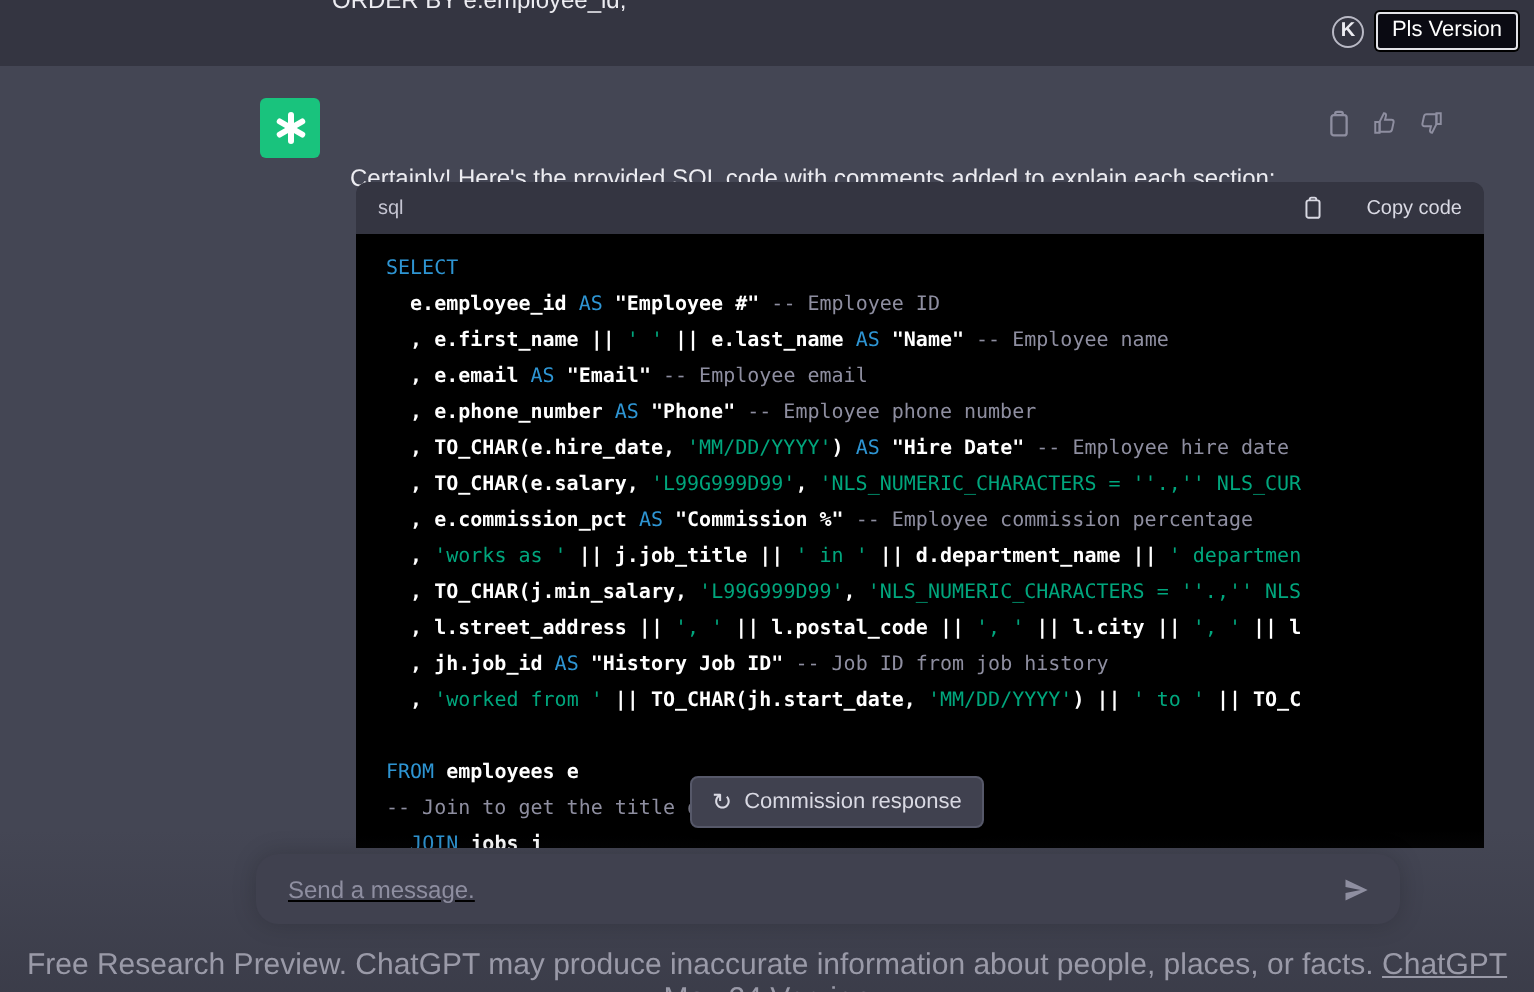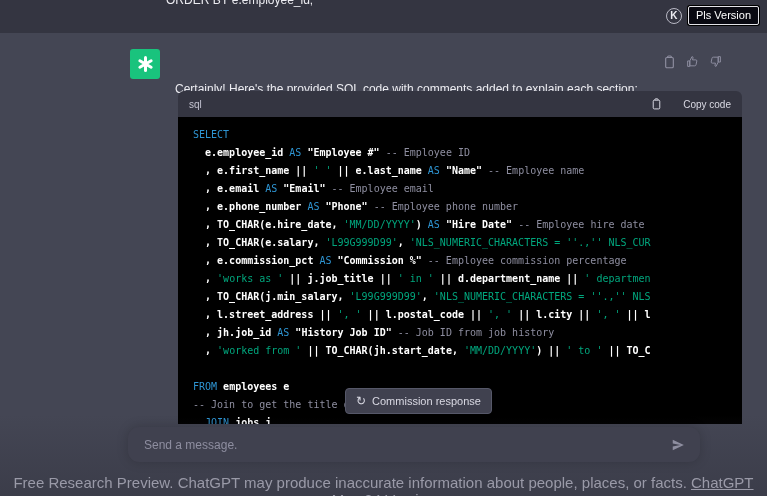--- a/index.html
+++ b/index.html
@@ -48,21 +48,21 @@
     display:flex; align-items:center; gap:6px; font-size:11px; color:#d9d9e3; cursor:pointer; z-index:5; }
   .regen-icon { font-size:12px; color:#d9d9e3; }
 
   
   .bottom-fade { position:absolute; left:0; right:0; top:415px; bottom:0;
     background:linear-gradient(rgba(52,53,65,0), rgba(52,53,65,.55)); pointer-events:none; z-index:4; }
 
   
   .composer { position:absolute; left:128px; top:427px; width:572px; height:35px; z-index:6;
     background:#40414f; border-radius:11px; box-shadow:0 0 12px rgba(0,0,0,.18);
-    display:flex; align-items:center; padding:0 12px 0 16px; }
+    display:flex; align-items:center; padding:0 12px 0 16px;text-decoration:underline; }
   .composer-input { flex:1; background:transparent; border:none; outline:none;
     font-family:"Liberation Sans", sans-serif; font-size:12px; color:#ececf1; }
   .composer-input::placeholder { color:#8e8ea0; }
   .send-btn { width:20px; height:20px; display:flex; align-items:center; justify-content:center; cursor:pointer; }
 
   
   .footer { position:absolute; left:0; right:0; top:474px; text-align:center; font-size:15px; color:#9a9aa8; z-index:6; }
   .footer a { color:#9a9aa8; text-decoration:underline; cursor:pointer; }
 </style>
 </head>

